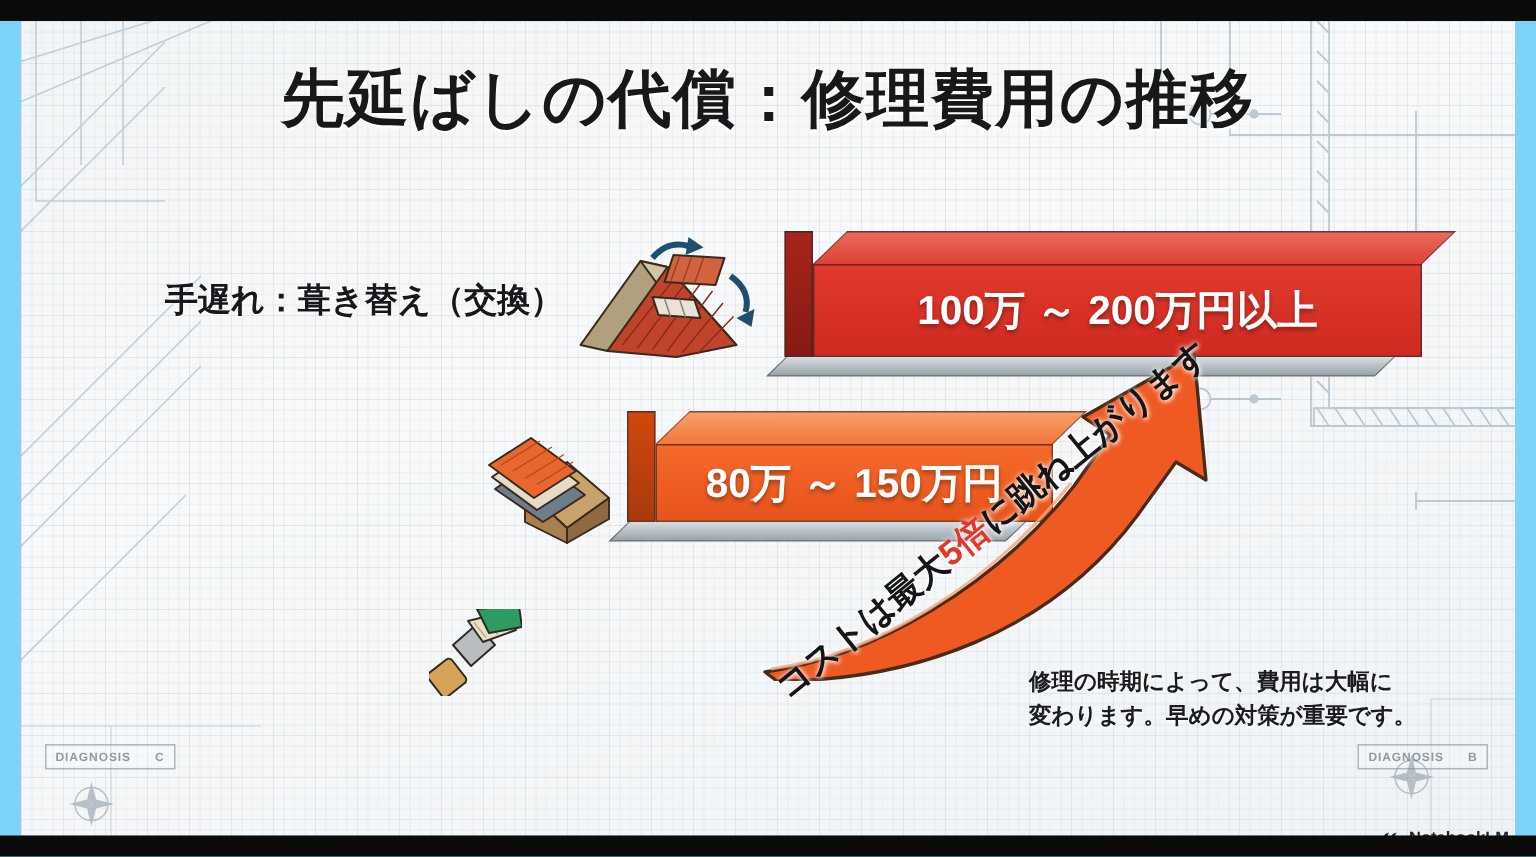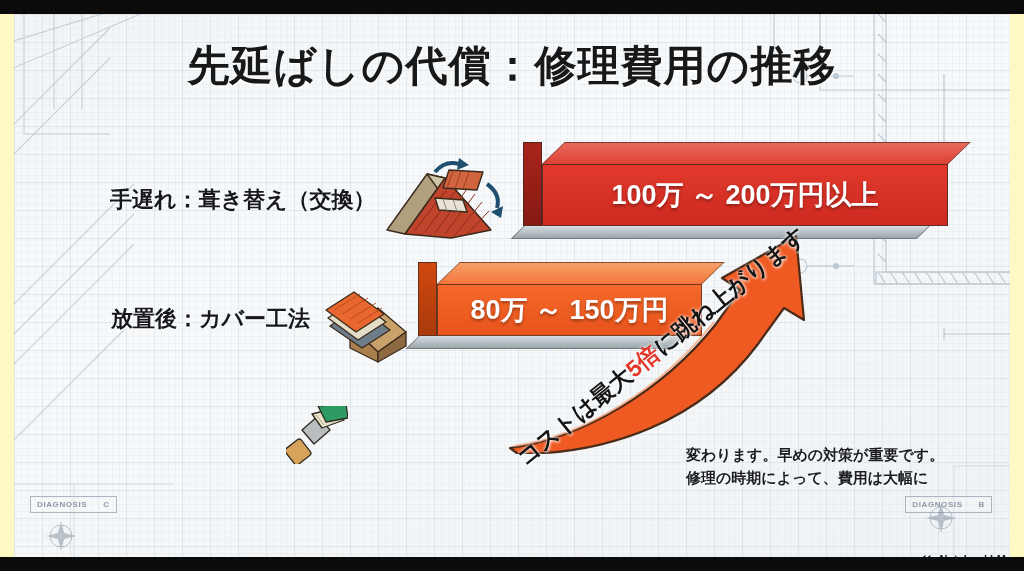--- a/index.html
+++ b/index.html
@@ -2,21 +2,21 @@
 <html><head>
 <meta charset="utf-8">
 <style>
   * { margin:0; padding:0; box-sizing:border-box; }
   html,body { width:1024px; height:571px; overflow:hidden; }
   body {
     font-family:"Liberation Sans","DejaVu Sans",sans-serif;
     background:#0d0d0d;
   }
 
-  #stage { position:relative; width:1024px; height:571px; background:#fef9c3; }
+  #stage { position:relative; width:1024px; height:571px; background:#7dd3fc; }
 
   
   .letterbox { position:absolute; left:0; width:1024px; background:#0b0b0b; z-index:60; }
   .lb-top { top:0; height:14px; }
   .lb-bottom { bottom:0; height:14px; }
 
   
   #canvas {
     position:absolute; left:14px; top:14px;
     width:996px; height:543px;
@@ -46,21 +46,21 @@
     position:absolute; z-index:22;
     font-size:22px; font-weight:bold; color:#16181b; white-space:nowrap;
     text-shadow:0 1px 2px rgba(255,255,255,.9);
     text-align:center;
   }
   #lbl-0 { left:47px;  top:405px; }
   #lbl-1 { left:97px;  top:290px; }
   #lbl-2 { left:96px;  top:171px; }
 
   
-  .bar { position:absolute; z-index:14; }
+  .bar { position:absolute; z-index:14;margin-top:12px; }
   .bar .face {
     position:absolute; left:0; top:0; width:100%; height:100%;
     border:1.5px solid rgba(40,40,40,.65);
     display:flex; align-items:center; justify-content:center;
   }
   .bar .top3d {
     position:absolute; left:0; bottom:100%;
     width:100%; height:22px;
     transform:skewX(-46deg); transform-origin:bottom left;
     border:1.5px solid rgba(40,40,40,.55);
@@ -202,21 +202,20 @@
       <div class="riser"></div>
       <div class="top3d"></div>
       <div class="base3d"></div>
       <div class="face">
         <span class="bar-value">80万 ～ 150万円</span>
       </div>
     </div>
 
 
     <div class="stage-label" id="lbl-2">手遅れ：葺き替え（交換）</div>
-    <div class="stage-label" id="lbl-1">放置後：カバー工法</div>
 
     <div class="icon-wrap" id="icon-replace">
       <svg viewBox="0 0 140 86" width="140" height="86">
         <g stroke="#3a2a1c" stroke-width="1.4" stroke-linejoin="round">
           <polygon points="8,74 48,18 66,22 26,78" fill="#b0a07e"></polygon>
           <polygon points="48,18 66,22 110,72 92,78" fill="#cfc5a8"></polygon>
           <polygon points="26,78 66,22 112,74 72,82" fill="#c0442c"></polygon>
           <g stroke="#8e2a19" stroke-width="1">
             <path d="M36,74 L72,28 M46,76 L80,30 M56,77 L88,33 M66,78 L96,38 M76,79 L103,46 M86,80 L110,55"></path>
           </g>
@@ -274,22 +273,22 @@
                L 254 120
                C 196 198, 104 230, 14 230 Z" fill="#ef5a22" stroke="#4a2a18" stroke-width="2.2" stroke-linejoin="round"></path>
       <path d="M10 222 C 80 212, 156 166, 210 98" stroke="#f8a478" stroke-width="2" fill="none" opacity="0.8"></path>
     </svg>
 
     <div id="diag-callout">
       <span>コストは最大</span><span class="hl">5倍</span><span>に跳ね上がります</span>
     </div>
 
     <div id="caption">
+      <div>修理の時期によって、費用は大幅に</div>
       <div>変わります。早めの対策が重要です。</div>
-      <div>修理の時期によって、費用は大幅に</div>
     </div>
 
     <div class="stamp" id="stamp-left">
       <div class="stamp-box">
         <span>DIAGNOSIS</span>
         <span>C</span>
       </div>
     </div>
     <div class="stamp" id="stamp-right">
       <div class="stamp-box">

